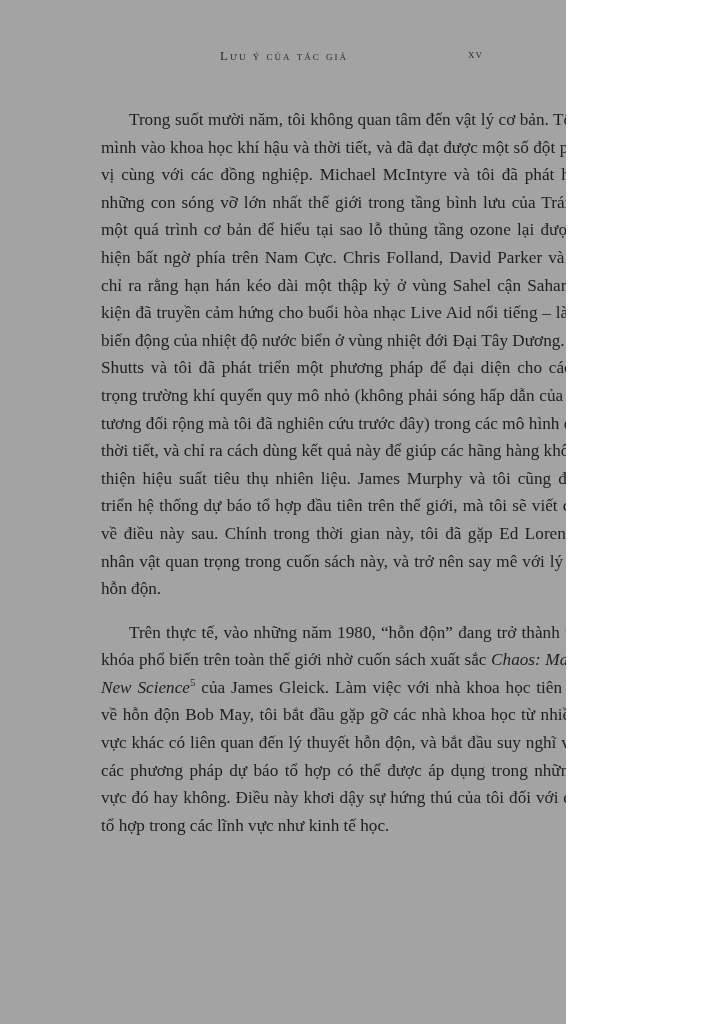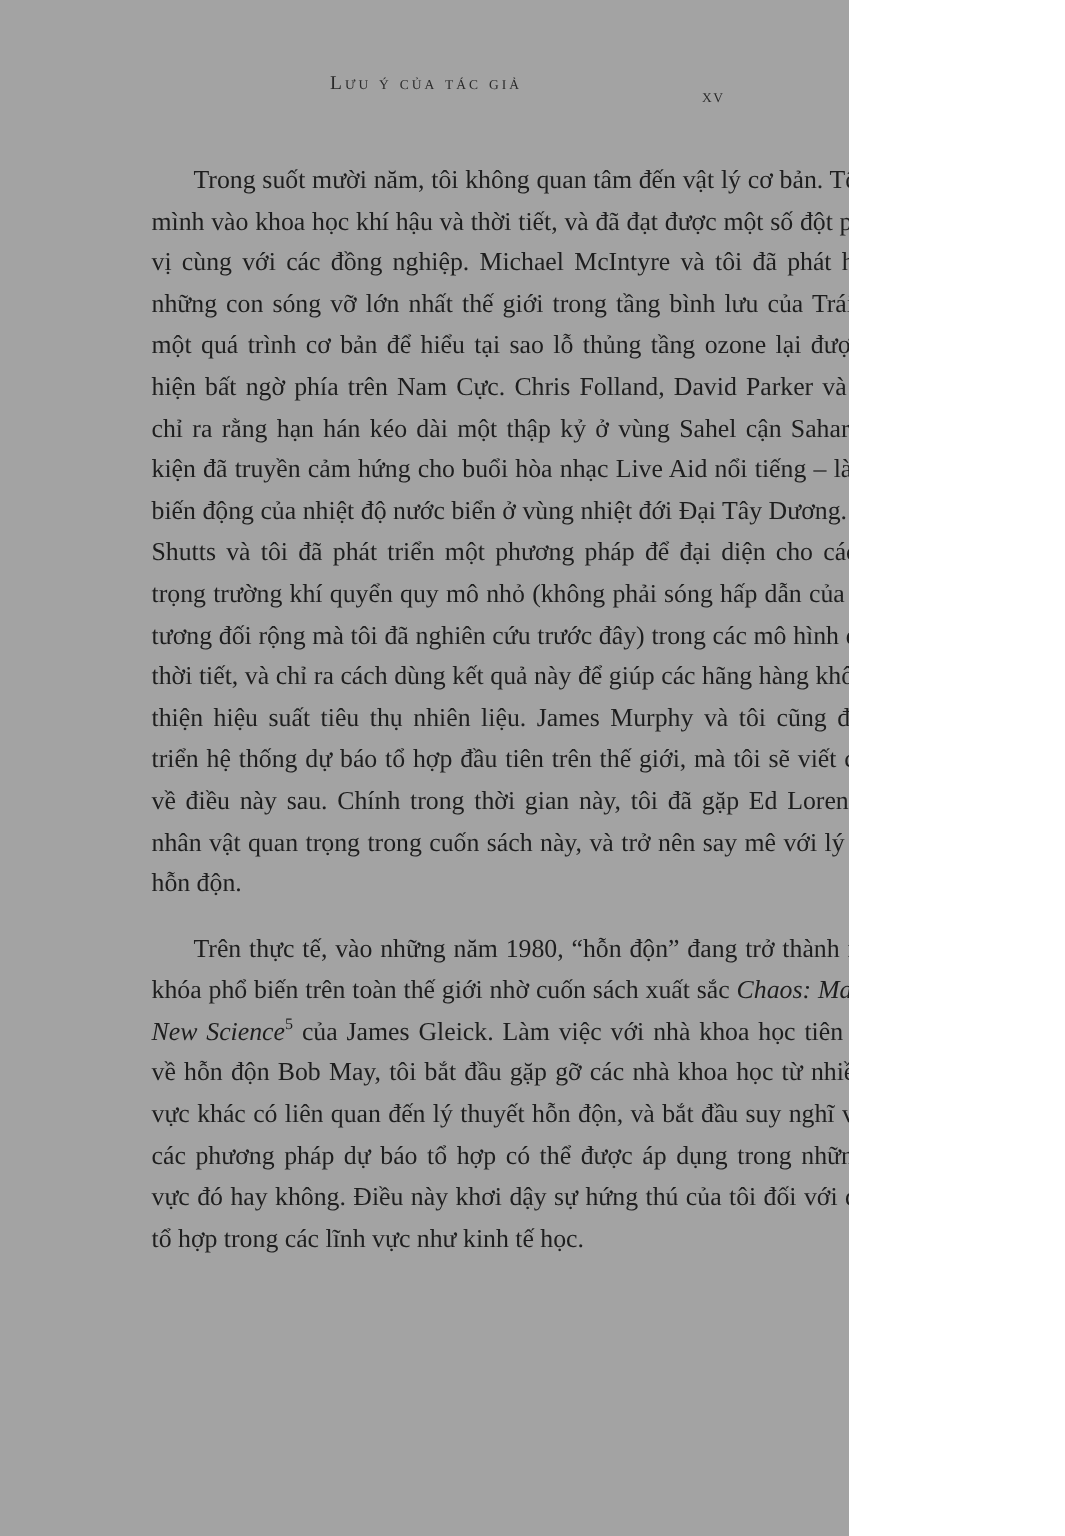--- a/index.html
+++ b/index.html
@@ -30,21 +30,20 @@
     color: #2a2a2a;
   }
   .page-number {
     position: absolute;
     right: 0;
     top: 0;
     font-variant: small-caps;
     font-size: 13px;
     letter-spacing: 1px;
     color: #2a2a2a;
-    margin-top: 10px;
   }
   .text-block {
     margin: 42px 83px 0 85px;
     width: 542px;
   }
   .para {
     margin: 16px;
     font-size: 17.2px;
     line-height: 27.6px;
     text-align: justify;

